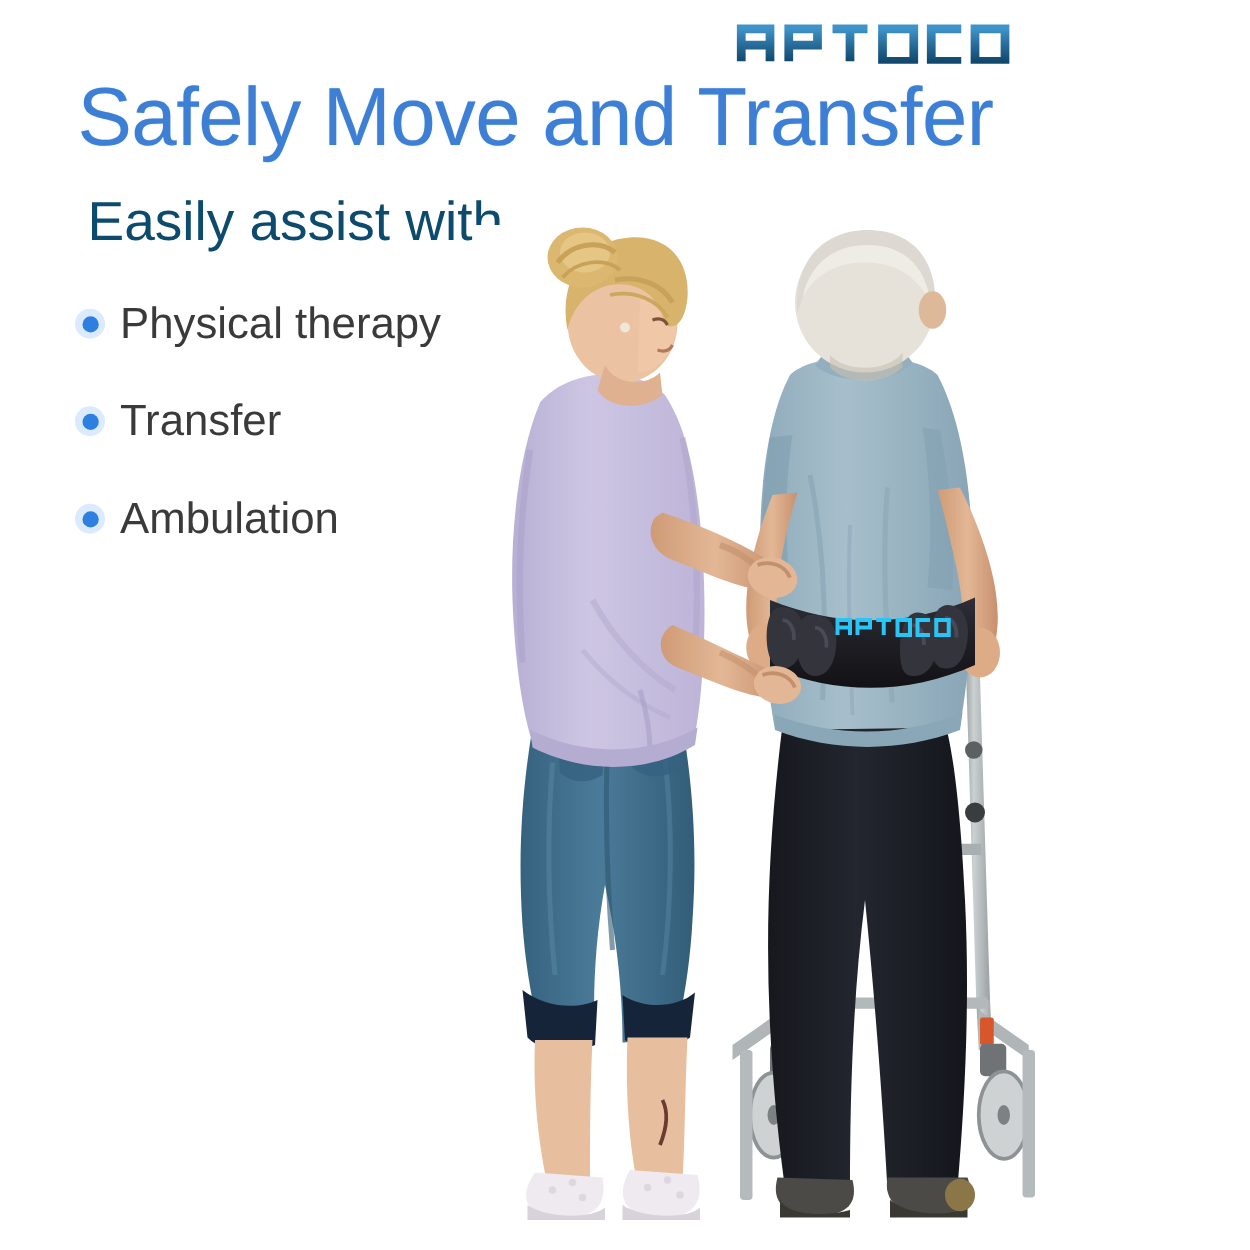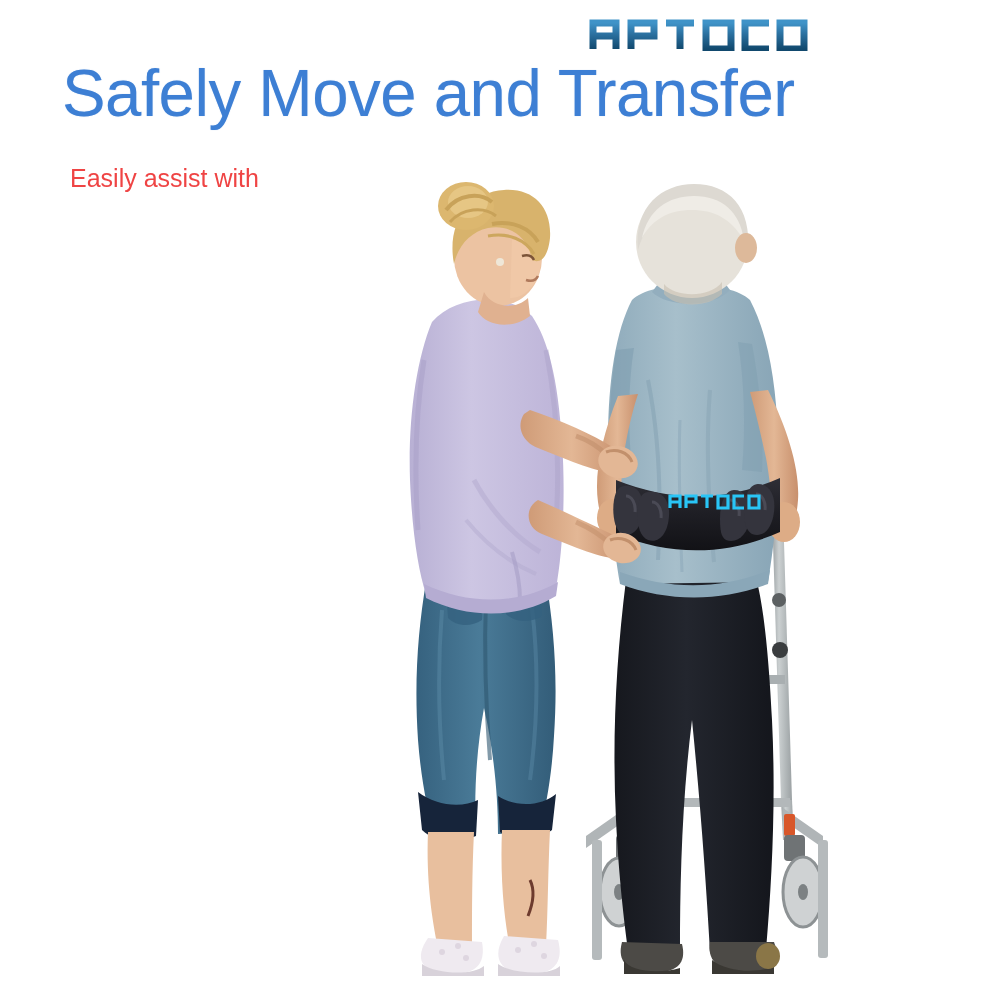--- a/index.html
+++ b/index.html
@@ -42,24 +42,24 @@
     transform: scaleX(0.99);
     transform-origin: left top;
     text-shadow: 0 0 1px rgba(61,127,212,0.35);
   }
 
   
   .subhead {
     position: absolute;
     left: 70px;
     top: 156px;
-    font-size: 25px;
+    font-size: 44px;
     line-height: 44px;
     font-weight: 400;
-    color: #ef4444;
+    color: #0c4a6e;
     white-space: nowrap;
   }
 
   
   .bullet-list {
     position: absolute;
     left: 60px;
     top: 240px;
     margin: 0;
     padding: 0;
@@ -136,20 +136,34 @@
 
         <path d="M194 14 L218 14 L218 40 L194 40 Z"></path>
       </g>
     </svg>
   </div>
 
   <div class="headline">Safely Move and Transfer</div>
 
   <div class="subhead">Easily assist with</div>
 
+  <ul class="bullet-list">
+    <li class="bullet-item">
+      <span class="bullet-dot"></span>
+      <span class="bullet-label">Physical therapy</span>
+    </li>
+    <li class="bullet-item">
+      <span class="bullet-dot"></span>
+      <span class="bullet-label">Transfer</span>
+    </li>
+    <li class="bullet-item">
+      <span class="bullet-dot"></span>
+      <span class="bullet-label">Ambulation</span>
+    </li>
+  </ul>
 
   <div class="photo">
     <svg viewBox="0 0 620 800" xmlns="http://www.w3.org/2000/svg">
       <defs>
         <linearGradient id="scrubG" x1="0" y1="0" x2="1" y2="0">
           <stop offset="0%" stop-color="#b8b0d4"></stop>
           <stop offset="40%" stop-color="#cdc6e3"></stop>
           <stop offset="100%" stop-color="#bdb4d8"></stop>
         </linearGradient>
         <linearGradient id="jeansG" x1="0" y1="0" x2="1" y2="0">

